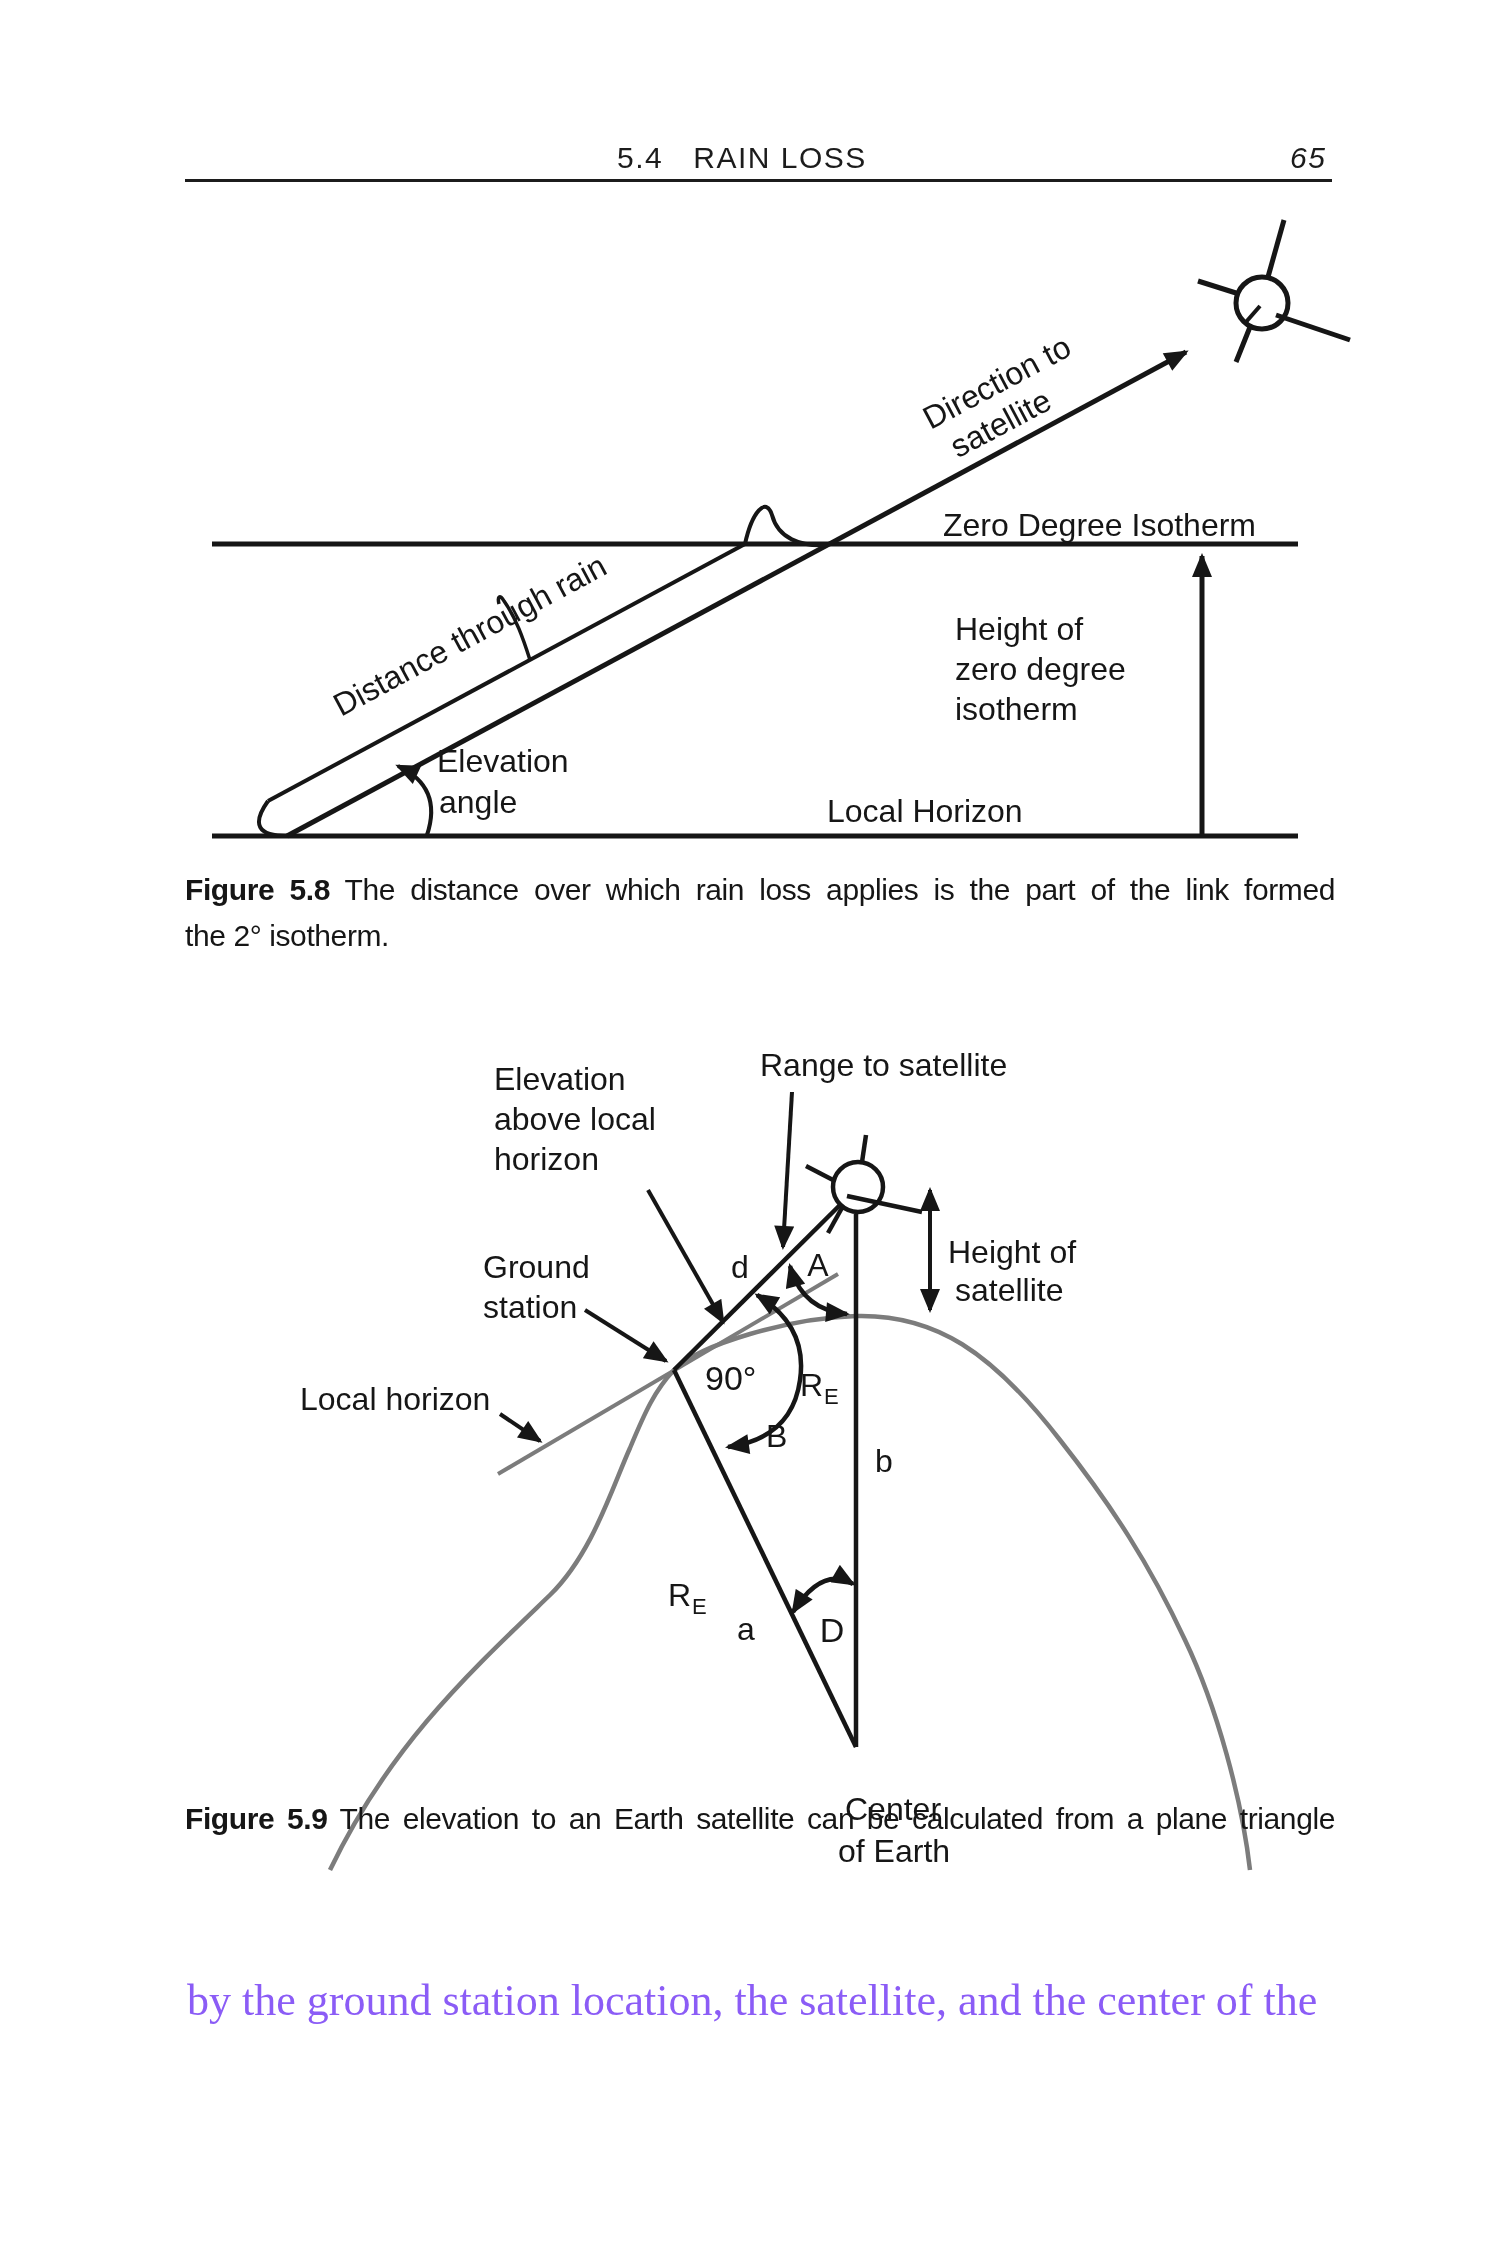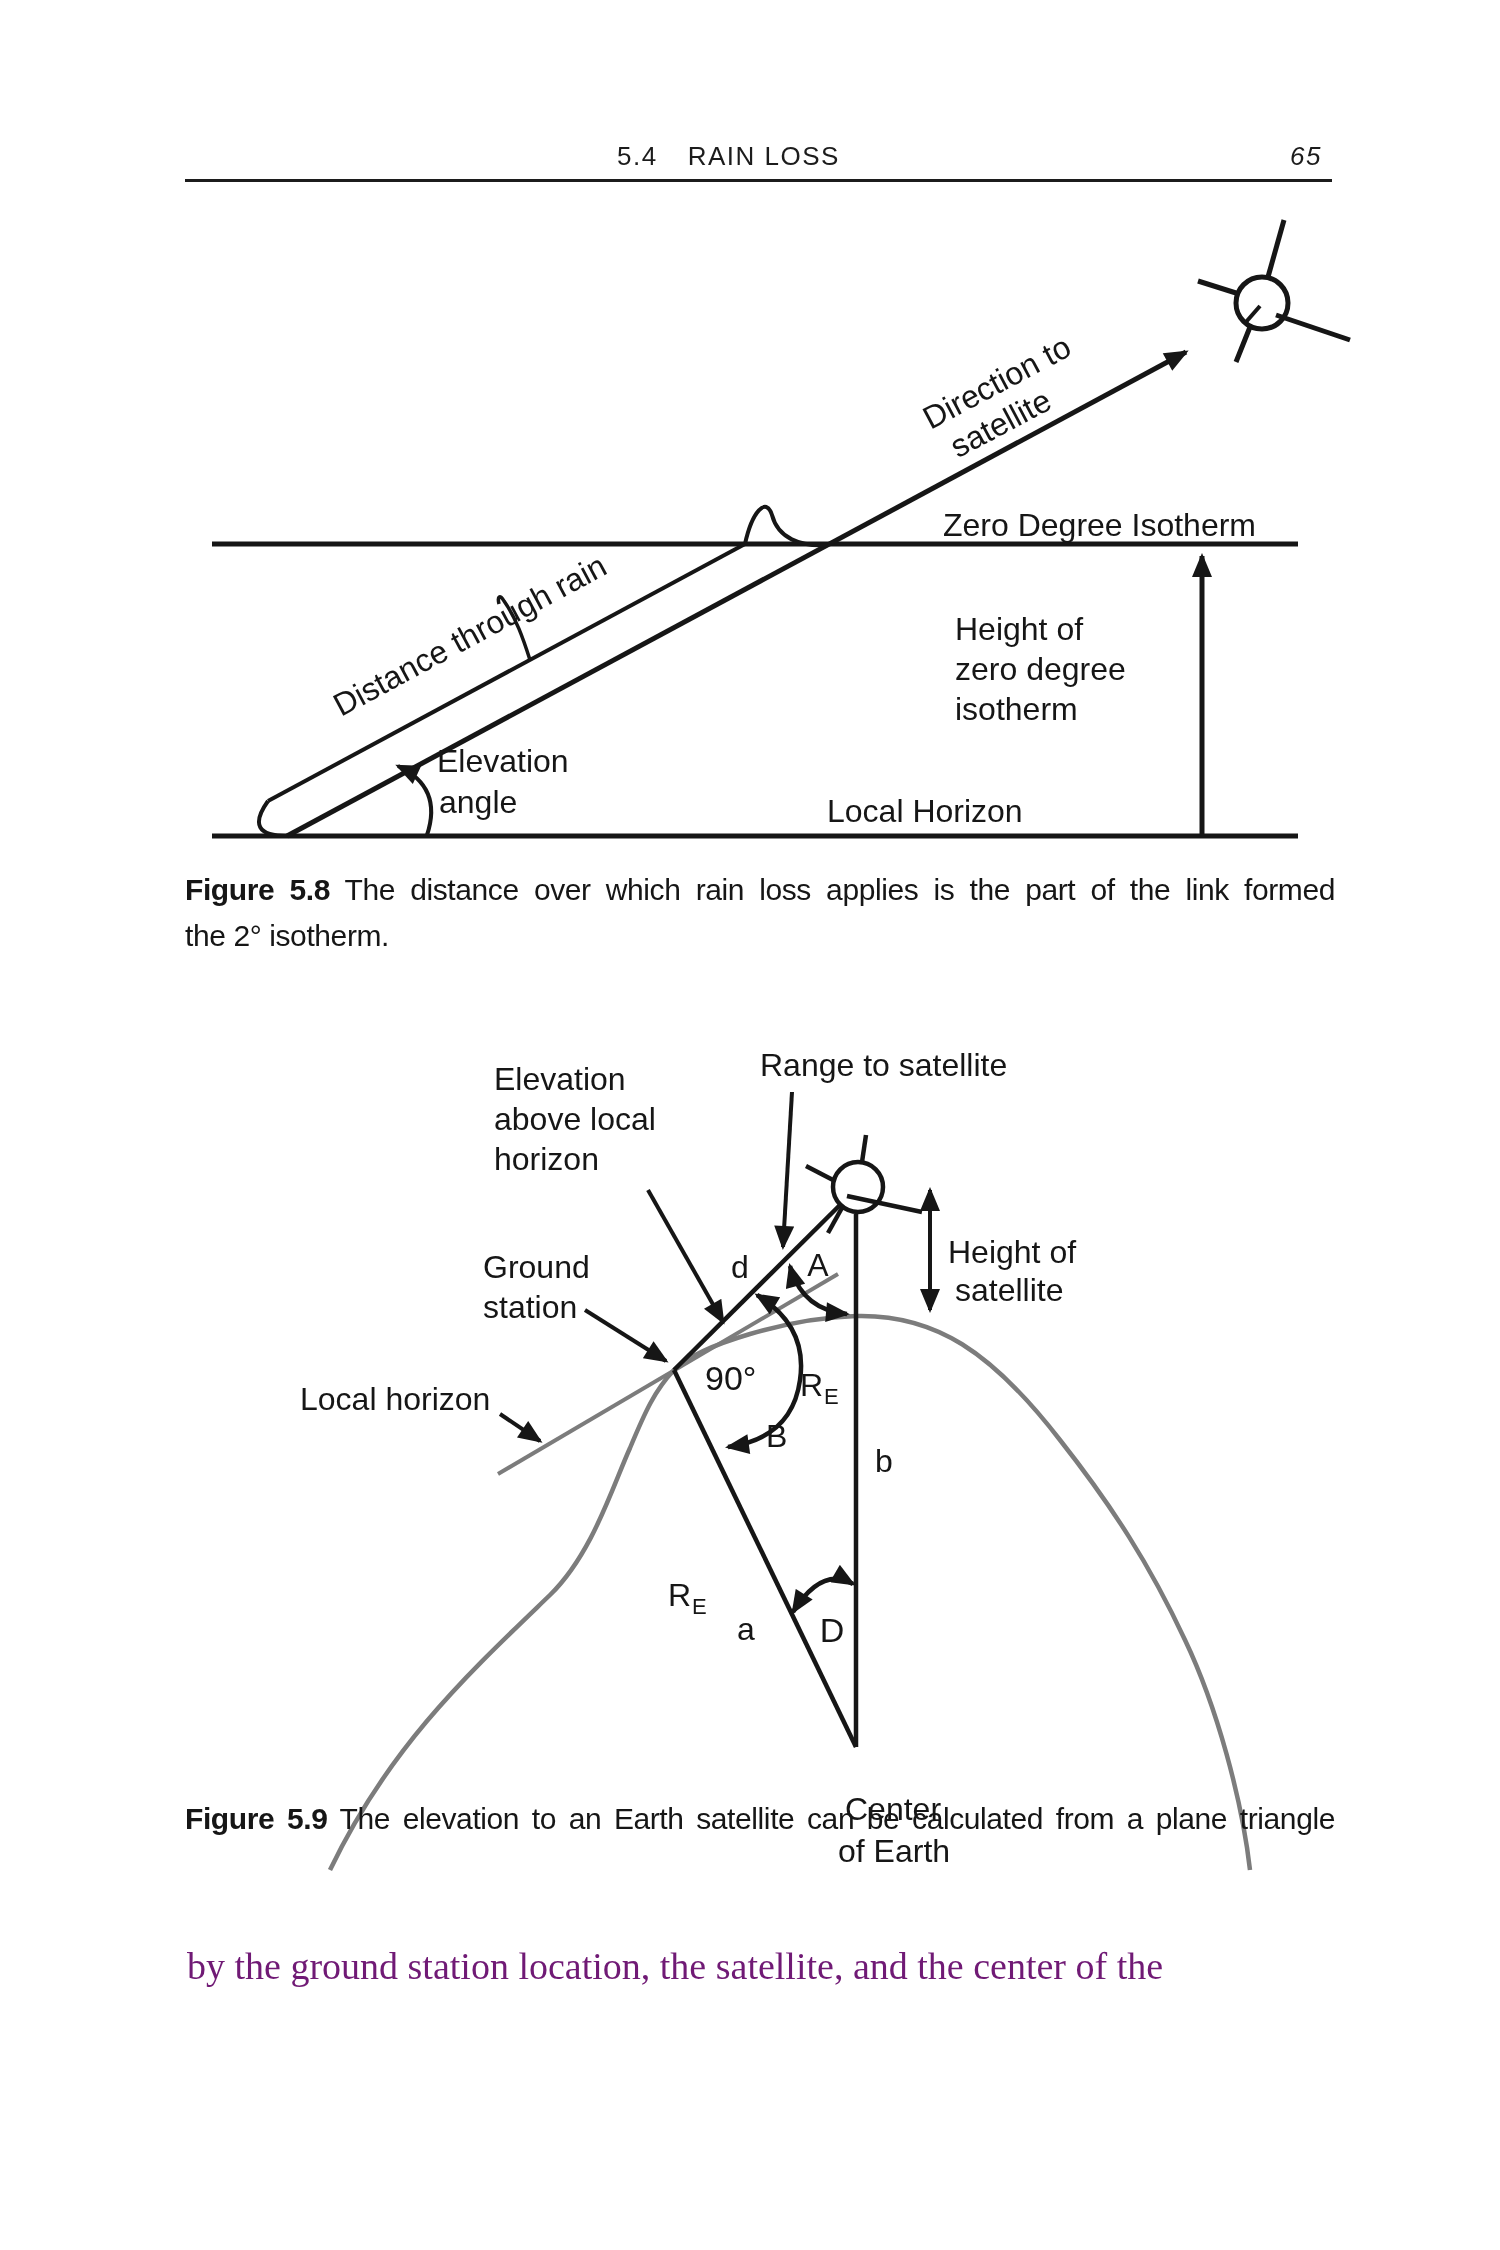--- a/index.html
+++ b/index.html
@@ -5,37 +5,37 @@
   html,body{margin:0;padding:0;background:#e8e8e8;}
   .page{
     position:relative;
     width:1500px;height:2250px;
     background:#ffffff;
     font-family:"Liberation Sans",sans-serif;
     color:#161616;
     overflow:hidden;
   }
   .abs{position:absolute;line-height:1;}
-  .hdr{font-size:26px;letter-spacing:1.5px;color:#1c1c1c;}
+  .hdr{font-size:30px;letter-spacing:1.5px;color:#1c1c1c;}
   .rule{position:absolute;left:185px;top:179px;width:1147px;height:3px;background:#1c1c1c;}
   svg{position:absolute;left:0;top:0;}
   svg text{fill:#161616;font-family:"Liberation Sans",sans-serif;}
   .flabel{font-size:32px;}
   .f34{font-size:34px;}
   .fsub{font-size:22px;}
   .caption{
     position:absolute;left:185px;width:1150px;
     font-size:30px;line-height:46px;letter-spacing:-0.4px;color:#161616;
   }
   .caption .jline{text-align:justify;text-align-last:justify;}
   .caption .figlabel{font-weight:bold;margin-top:36px;}
   .bodytext{
     position:absolute;left:187px;width:1190px;
     font-family:"Liberation Serif",serif;
-    font-size:38px;line-height:44px;color:#701a75;
+    font-size:44px;line-height:44px;color:#8b5cf6;margin-top:35px;
   }
 </style>
 </head>
 <body>
 
 <div class="page">
 
   <div class="abs hdr" style="left:617px;top:143px;">
     <span>5.4</span><span style="display:inline-block;width:30px;"></span><span>RAIN LOSS</span>
   </div>

